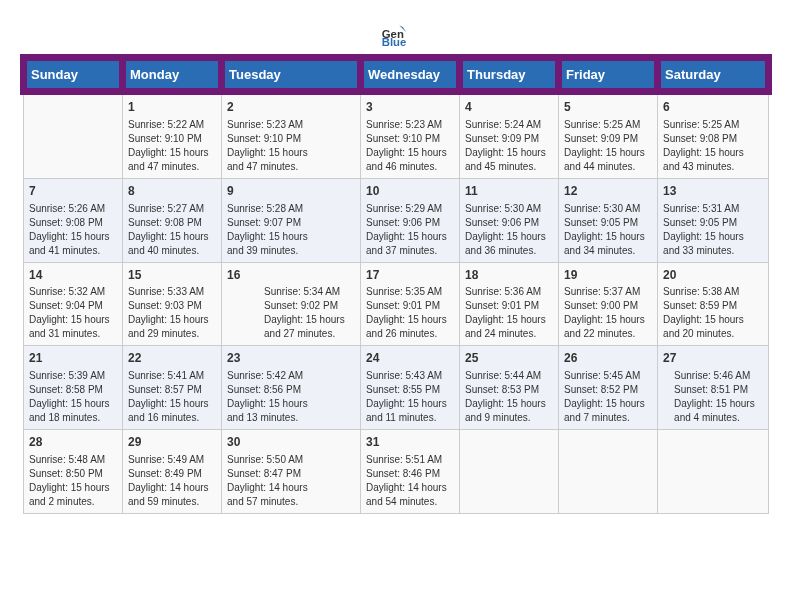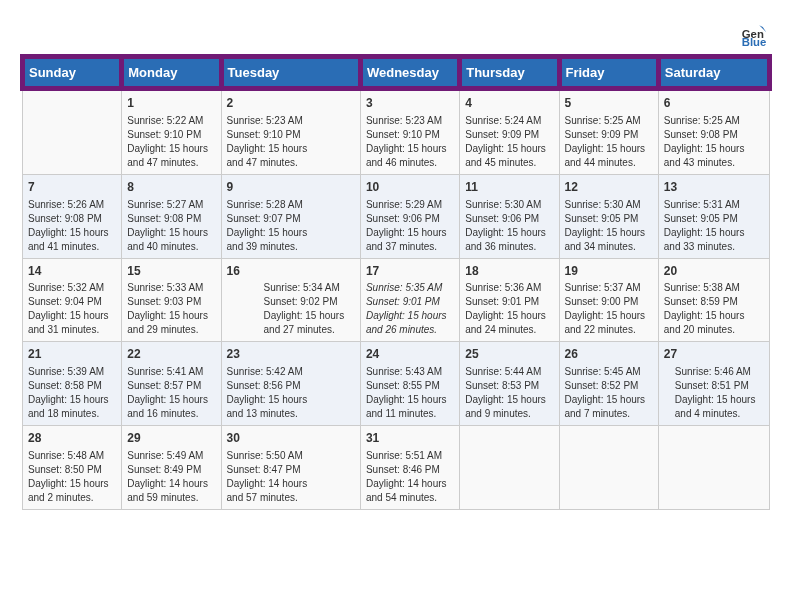--- a/index.html
+++ b/index.html
@@ -5,21 +5,21 @@
     * { box-sizing: border-box; margin: 0; padding: 0; }
     body {
       font-family: Arial, sans-serif;
       background: #fff;
       width: 792px;
       min-height: 612px;
       padding: 20px;
     }
     .header-section {
       display: flex;
-      justify-content: flex-end;
+      justify-content: center;
       align-items: flex-start;
       margin-bottom: 6px;
     }
     .logo {
       display: flex;
       align-items: center;
       gap: 4px;
     }
     .logo-icon {
       width: 28px;
@@ -43,21 +43,21 @@
       border-collapse: collapse;
       font-size: 11px;
     }
     thead tr th {
       background-color: #2a6db5;
       color: #fff;
       padding: 6px 4px;
       text-align: left;
       font-size: 13px;
       font-weight: bold;
-      border: 5px solid #701a75;
+      border: 7px solid #701a75;
     }
     tbody tr td {
       border: 1px solid #ccc;
       vertical-align: top;
       padding: 4px 5px;
       min-height: 80px;
       color: #333;
       line-height: 1.4;
     }
     tbody tr:nth-child(odd) td {
@@ -223,21 +223,21 @@
         </td>
         <td>
           <div class="day-number">16</div>
           <div class="day-detail" style="white-space: pre-line; margin-left: 37px;">Sunrise: 5:34 AM
 Sunset: 9:02 PM
 Daylight: 15 hours
 and 27 minutes.</div>
         </td>
         <td>
           <div class="day-number">17</div>
-          <div class="day-detail" style="white-space: pre-line; font-style: italic;">Sunrise: 5:35 AM
+          <div class="day-detail" style="white-space: pre-line;">Sunrise: 5:35 AM
 Sunset: 9:01 PM
 Daylight: 15 hours
 and 26 minutes.</div>
         </td>
         <td>
           <div class="day-number">18</div>
           <div class="day-detail" style="white-space: pre-line;">Sunrise: 5:36 AM
 Sunset: 9:01 PM
 Daylight: 15 hours
 and 24 minutes.</div>

